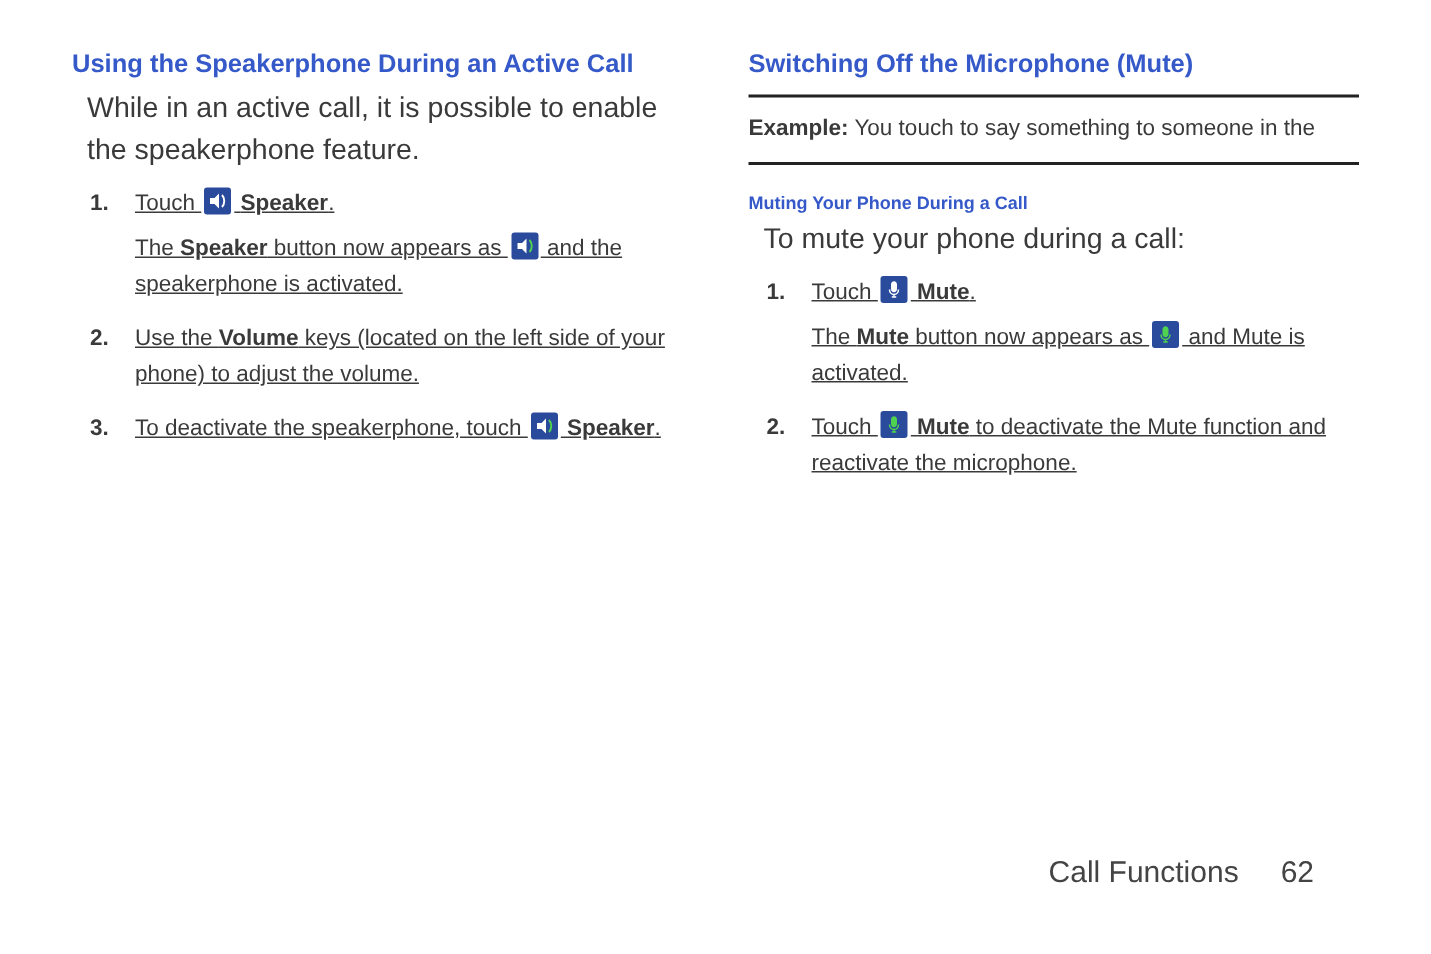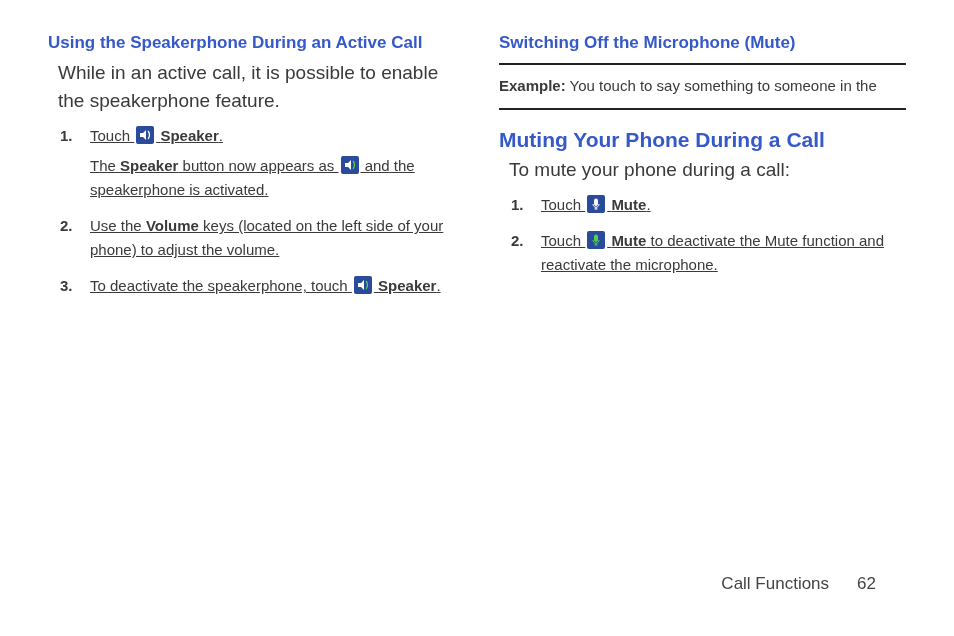--- a/index.html
+++ b/index.html
@@ -30,21 +30,21 @@
     color: #3559c8;
     font-weight: 700;
     font-size: 17px;
     line-height: 1.25;
     margin: 0 0 6px 0;
     font-family: Verdana, Arial, sans-serif;
   }
   .subheading {
     color: #3559c8;
     font-weight: 700;
-    font-size: 21px;
+    font-size: 12px;
     margin: 18px 0 4px 0;
     font-family: Verdana, Arial, sans-serif;
   }
   .lead {
     font-size: 19px;
     line-height: 1.45;
     margin: 0 0 10px 10px;
   }
   ol.steps {
     list-style: none;
@@ -98,21 +98,21 @@
     line-height: 1.5;
   }
   .example-box .indent {
     display: block;
     margin-left: 68px;
   }
   .footer {
     position: absolute;
     right: 78px;
     bottom: 42px;
-    font-size: 17px;
+    font-size: 20px;
     color: #444;
     display: flex;
     gap: 28px;
     align-items: baseline;
   }
 </style>
 </head>
 <body>
 
 <div class="page">
@@ -162,20 +162,26 @@
       <div class="subheading">Muting Your Phone During a Call</div>
       <p class="lead">To mute your phone during a call:</p>
 
       <ol class="steps">
         <li>
           <span>Touch </span><span class="icon-chip"><svg width="14" height="14" viewBox="0 0 14 14">
                 <path d="M7 1.5c-1.2 0-2 1-2 2.2v3c0 1.2.8 2.2 2 2.2s2-1 2-2.2v-3c0-1.2-.8-2.2-2-2.2z" fill="#fff"></path>
                 <path d="M4 7c0 1.8 1.3 3.3 3 3.3S10 8.8 10 7M7 10.3V12M5.5 12h3" stroke="#fff" stroke-width="1" fill="none"></path>
               </svg></span>
           <span class="bold">Mute</span><span>.</span>
+          <span class="step-sub">
+            <span>The </span><span class="bold">Mute</span><span> button now appears as </span><span class="icon-chip"><svg width="14" height="14" viewBox="0 0 14 14">
+                  <path d="M7 1.5c-1.2 0-2 1-2 2.2v3c0 1.2.8 2.2 2 2.2s2-1 2-2.2v-3c0-1.2-.8-2.2-2-2.2z" fill="#4fd24f"></path>
+                  <path d="M4 7c0 1.8 1.3 3.3 3 3.3S10 8.8 10 7M7 10.3V12M5.5 12h3" stroke="#4fd24f" stroke-width="1" fill="none"></path>
+                </svg></span><span> and Mute is activated.</span>
+          </span>
         </li>
         <li>
           <span>Touch </span><span class="icon-chip"><svg width="14" height="14" viewBox="0 0 14 14">
                 <path d="M7 1.5c-1.2 0-2 1-2 2.2v3c0 1.2.8 2.2 2 2.2s2-1 2-2.2v-3c0-1.2-.8-2.2-2-2.2z" fill="#4fd24f"></path>
                 <path d="M4 7c0 1.8 1.3 3.3 3 3.3S10 8.8 10 7M7 10.3V12M5.5 12h3" stroke="#4fd24f" stroke-width="1" fill="none"></path>
               </svg></span>
           <span class="bold">Mute</span><span> to deactivate the Mute function and reactivate the microphone.</span>
         </li>
       </ol>
     </div>

